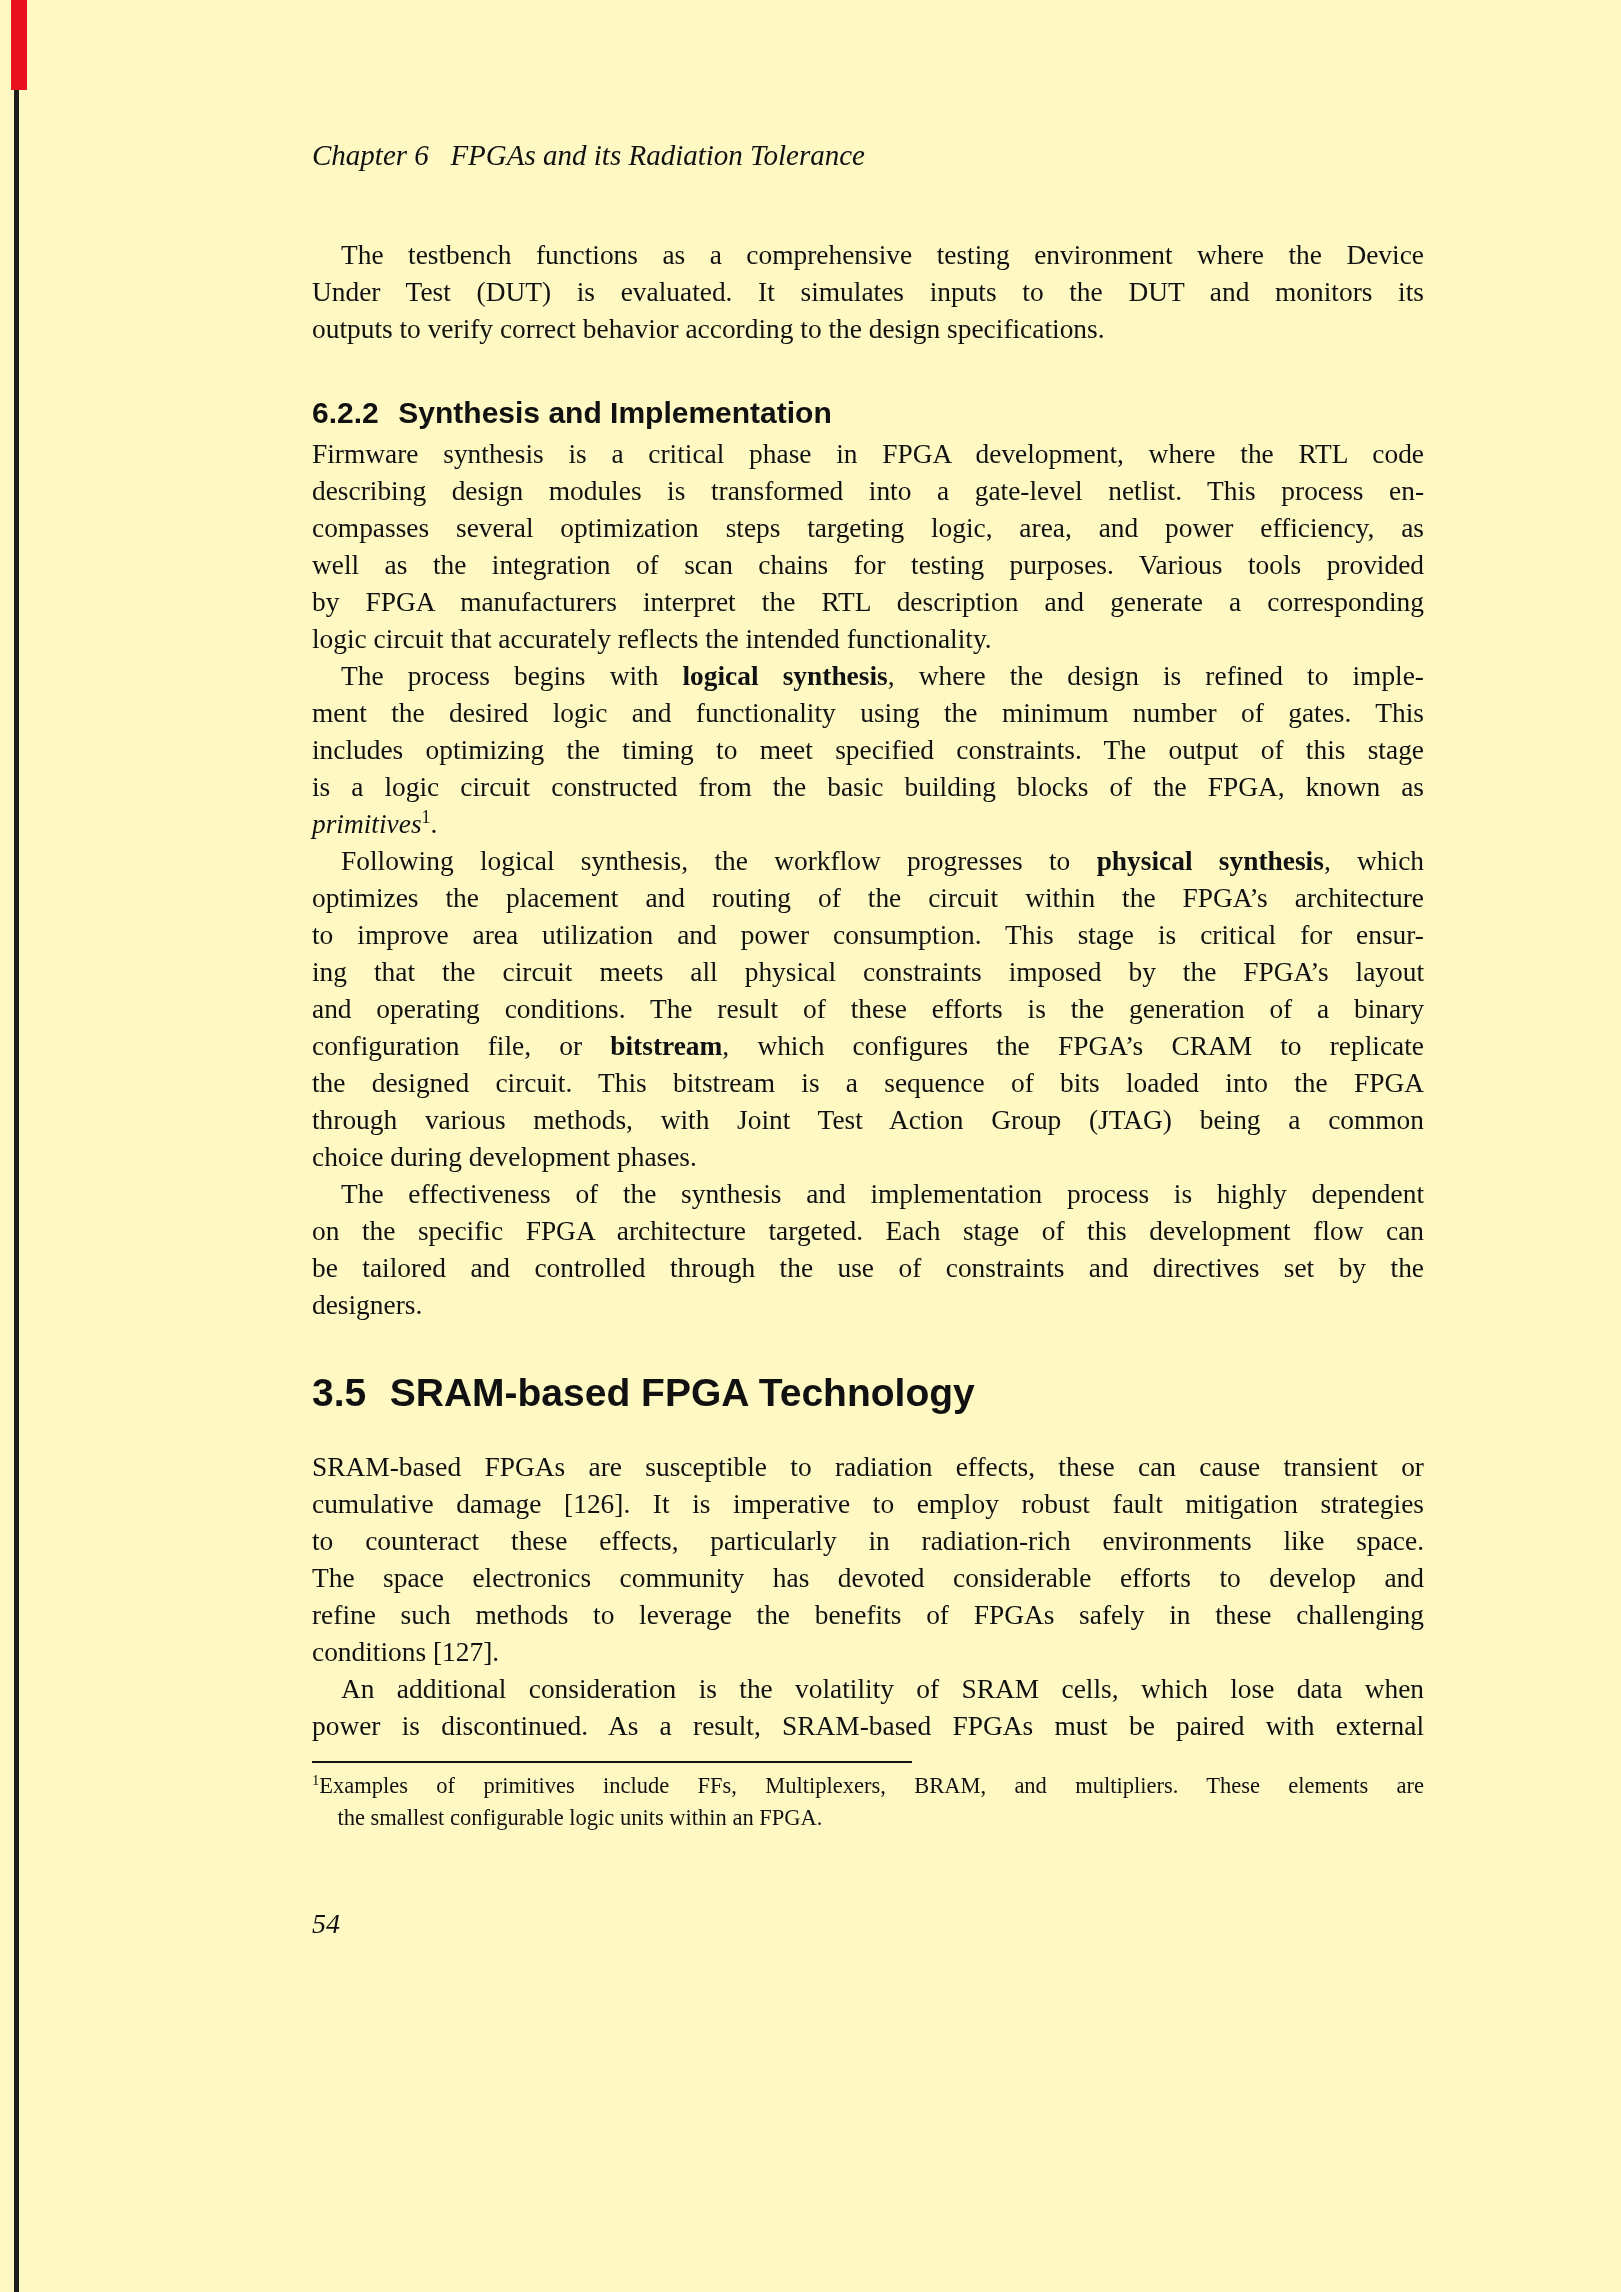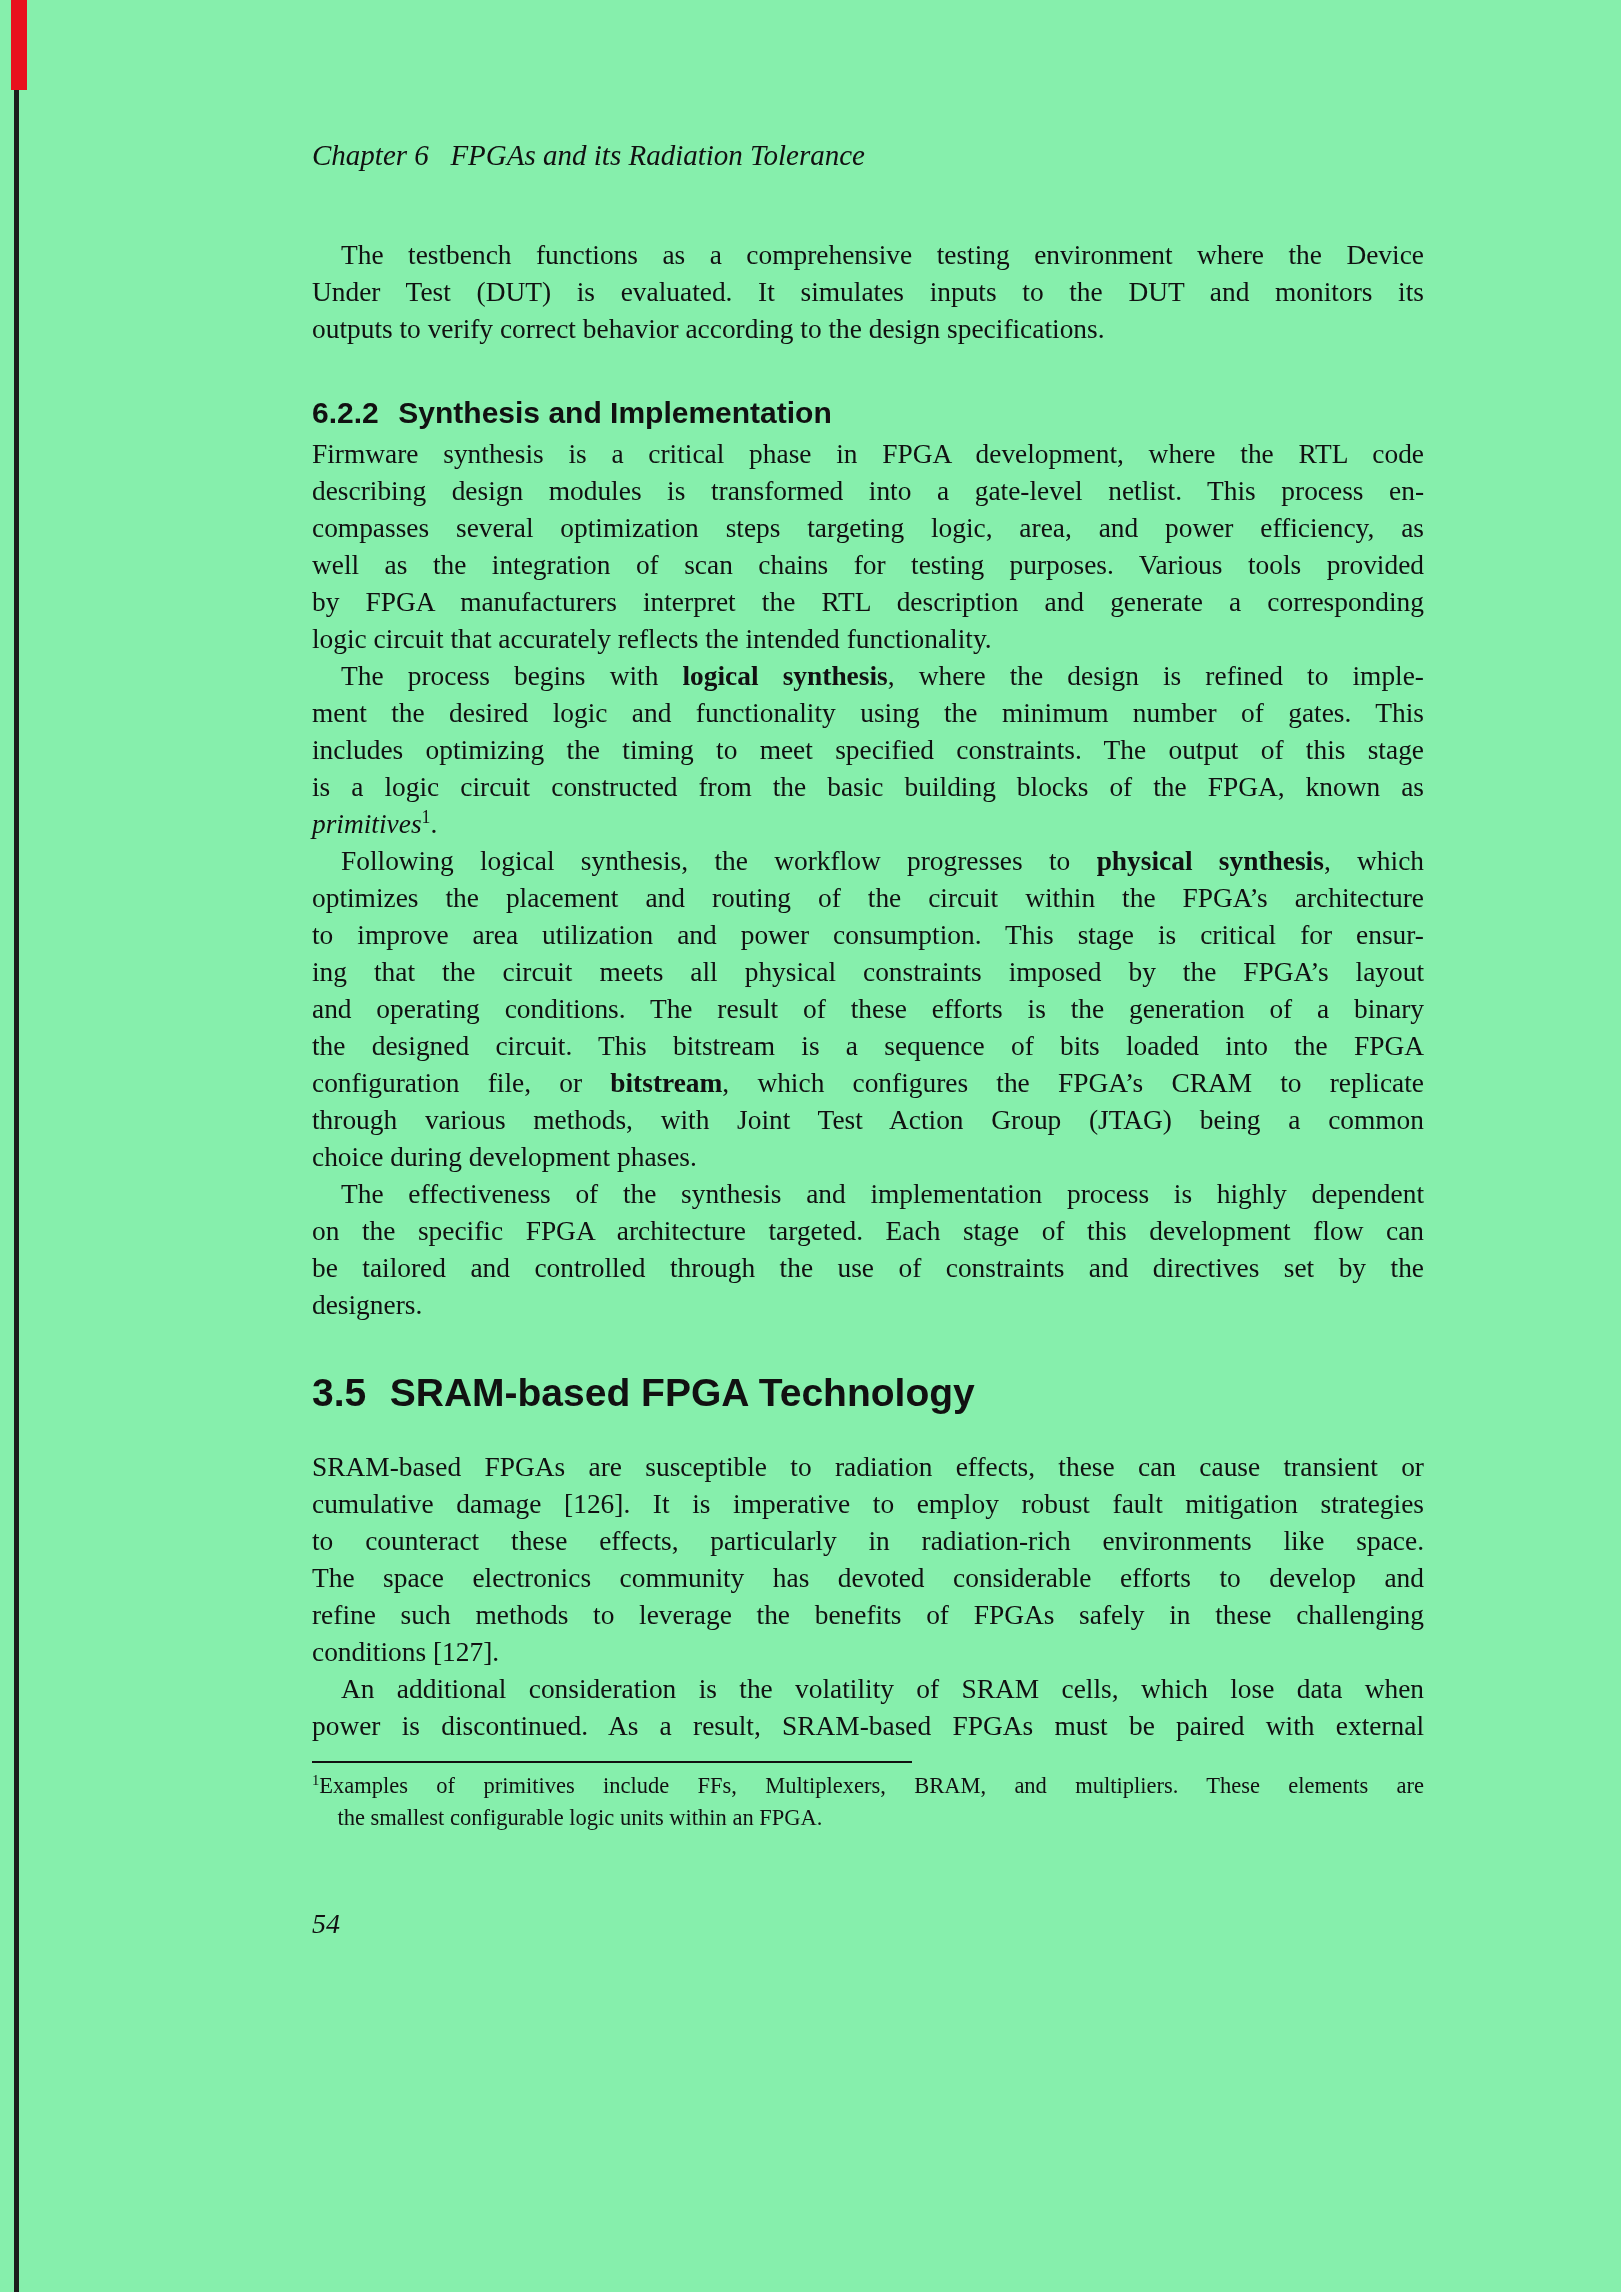--- a/index.html
+++ b/index.html
@@ -1,19 +1,19 @@
 <!DOCTYPE html>
 <html><head>
 <meta charset="utf-8">
 <style>
   html,body{margin:0;padding:0;background:#ffffff;}
   .page{
     position:relative;
     width:1621px;height:2293px;
-    background:#86efac;
+    background:#fef9c3;
     color:#111111;
     font-family:"Liberation Serif","DejaVu Serif",serif;
     overflow:hidden;
   }
   .red-tab{
     position:absolute;left:10.8px;top:0;width:16.7px;height:90px;
   }
   .edge-rule{
     position:absolute;left:13.7px;top:90px;width:4.9px;height:2202px;
   }
@@ -89,22 +89,22 @@
         <div class="tl">is a logic circuit constructed from the basic building blocks of the FPGA, known as</div>
         <div class="tl last"><i>primitives</i><sup>1</sup>.</div>
       </div>
 
     <div class="para">
         <div class="tl" style="padding-left: 29px;">Following logical synthesis, the workflow progresses to <b>physical synthesis</b>, which</div>
         <div class="tl">optimizes the placement and routing of the circuit within the FPGA’s architecture</div>
         <div class="tl">to improve area utilization and power consumption.  This stage is critical for ensur-</div>
         <div class="tl">ing that the circuit meets all physical constraints imposed by the FPGA’s layout</div>
         <div class="tl">and operating conditions.   The result of these efforts is the generation of a binary</div>
+        <div class="tl">configuration file, or <b>bitstream</b>, which configures the FPGA’s CRAM to replicate</div>
         <div class="tl">the designed circuit.  This bitstream is a sequence of bits loaded into the FPGA</div>
-        <div class="tl">configuration file, or <b>bitstream</b>, which configures the FPGA’s CRAM to replicate</div>
         <div class="tl">through various methods, with Joint Test Action Group (JTAG) being a common</div>
         <div class="tl last">choice during development phases.</div>
       </div>
 
     <div class="para">
         <div class="tl" style="padding-left: 29px;">The effectiveness of the synthesis and implementation process is highly dependent</div>
         <div class="tl">on the specific FPGA architecture targeted. Each stage of this development flow can</div>
         <div class="tl">be tailored and controlled through the use of constraints and directives set by the</div>
         <div class="tl last">designers.</div>
       </div>

